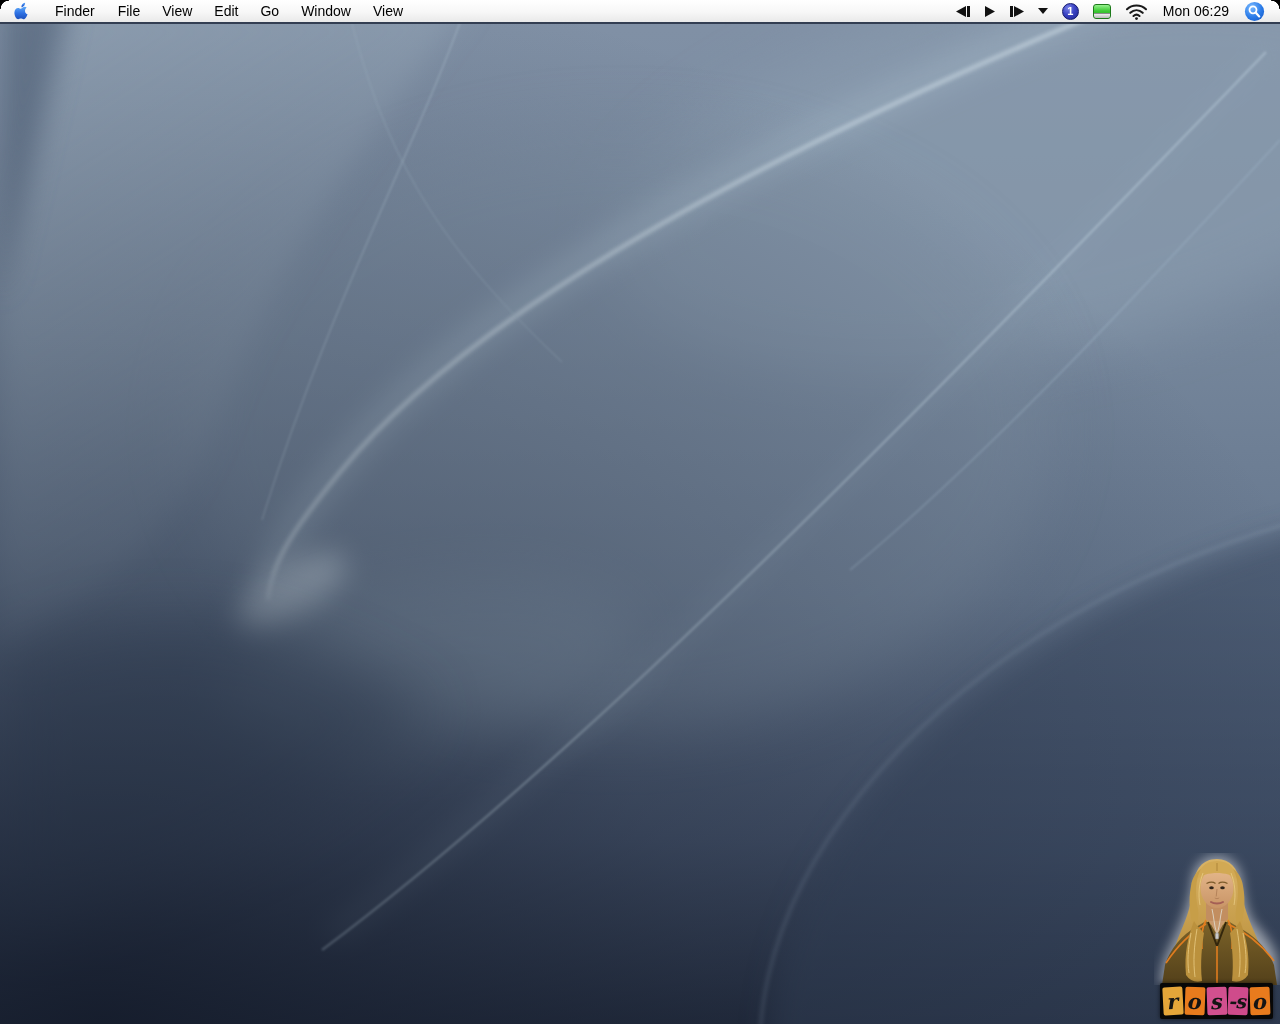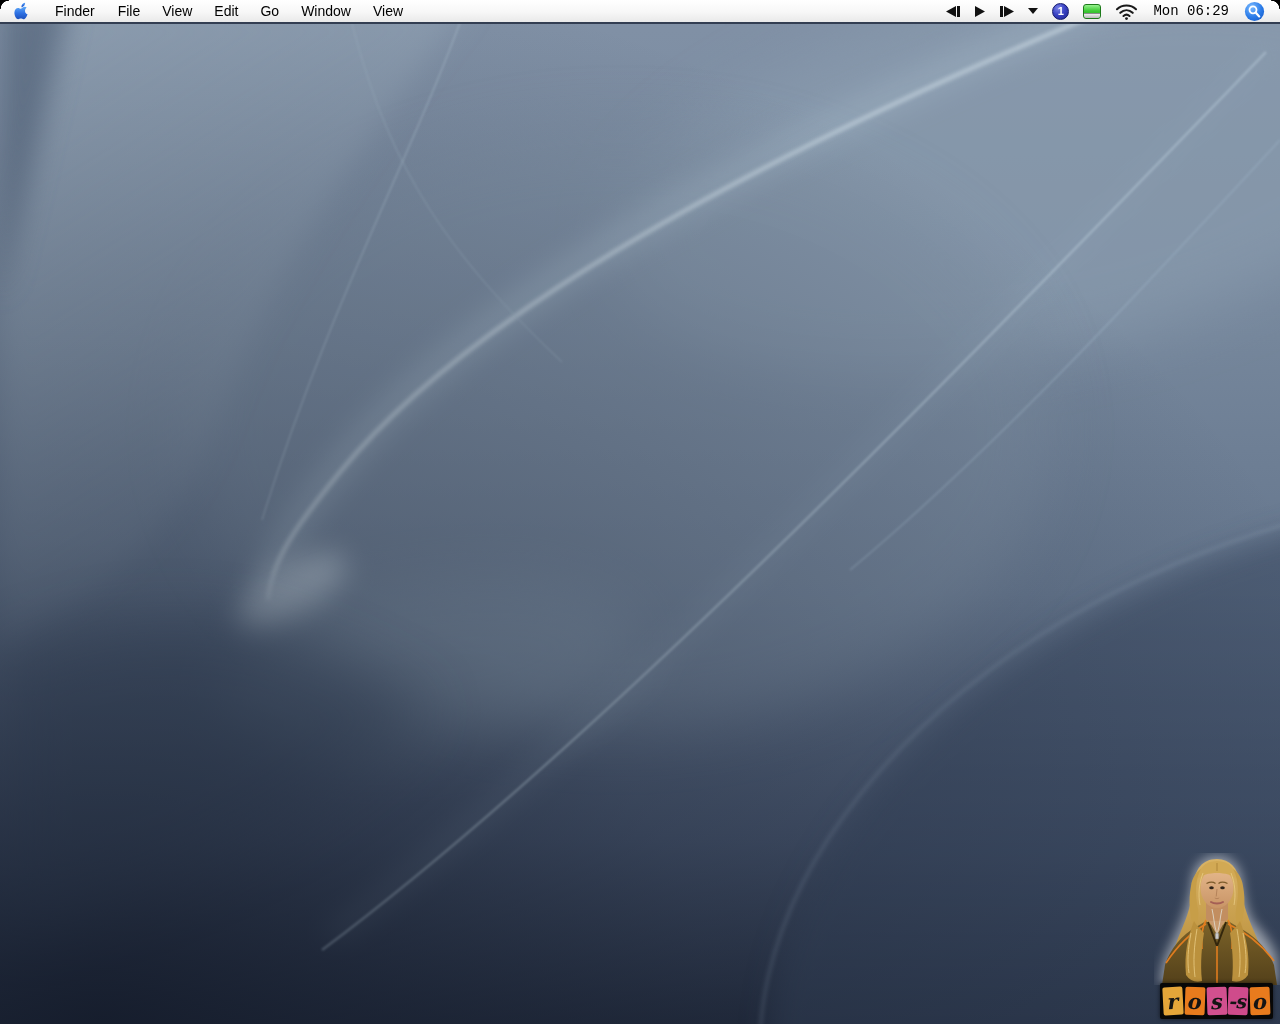--- a/index.html
+++ b/index.html
@@ -21,21 +21,21 @@
   .mb-right{margin-left:auto;display:flex;align-items:center;height:100%;padding-right:8px;}
   .mb-status{height:100%;display:flex;align-items:center;padding:0 7px;}
   .badge-one{width:17px;height:17px;border-radius:50%;
              background:radial-gradient(circle at 35% 28%,#7b84e8 0%,#3a43c4 45%,#1d2490 100%);
              border:1px solid #141a6e;box-sizing:border-box;
              color:#fff;font-size:11px;font-weight:700;display:flex;align-items:center;justify-content:center;}
   .drive-icon{width:18px;height:15px;border:1px solid #1d7a1a;border-radius:3px;box-sizing:border-box;
               background:linear-gradient(180deg,#96f18e 0%,#3ecb35 45%,#21a61e 100%);
               display:flex;flex-direction:column;justify-content:flex-end;overflow:hidden;}
   .drive-slot{height:4px;background:linear-gradient(180deg,#f0f0f0,#b9b9b9);border-top:1px solid #8a8a8a;}
-  .clock{padding:0 8px;font-size:14px;font-family:Liberation Mono, monospace;}
+  .clock{padding:0 8px;font-size:14px;}
 
   
   .corner{position:absolute;top:0;width:9px;height:9px;z-index:60;}
   .corner.tl{left:0;background:radial-gradient(circle at 100% 100%, rgba(0,0,0,0) 8px, #000 8.6px);}
   .corner.tr{right:0;background:radial-gradient(circle at 0% 100%, rgba(0,0,0,0) 8px, #000 8.6px);}
 
   
   .portrait-wrap{position:absolute;top:853px;right:0;width:126px;height:132px;z-index:20;}
   .portrait-wrap svg{display:block;}
   .rosso{position:absolute;top:983px;right:7px;width:113px;height:36px;z-index:21;

